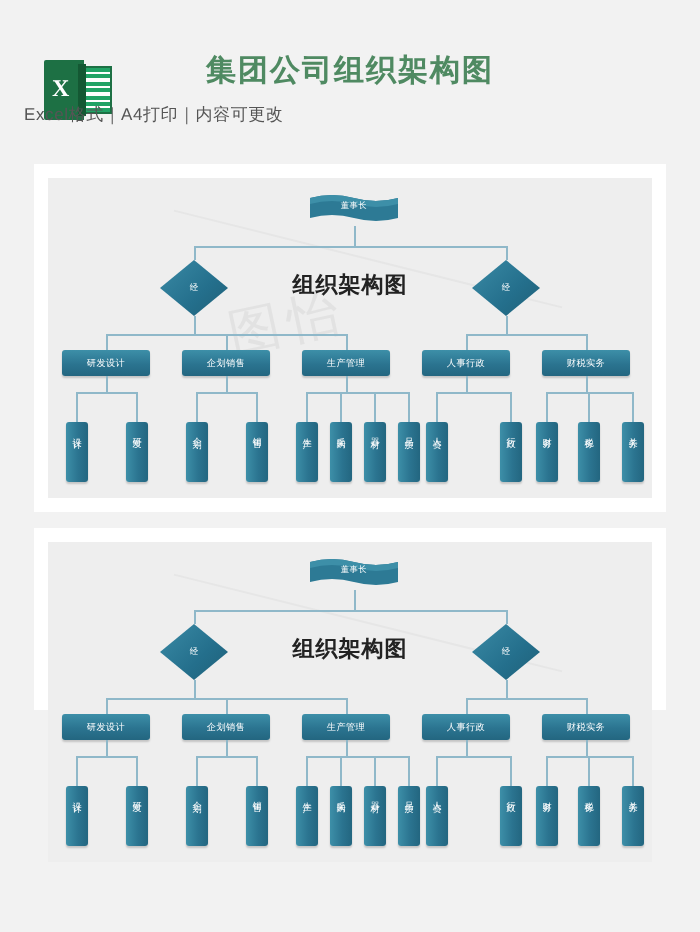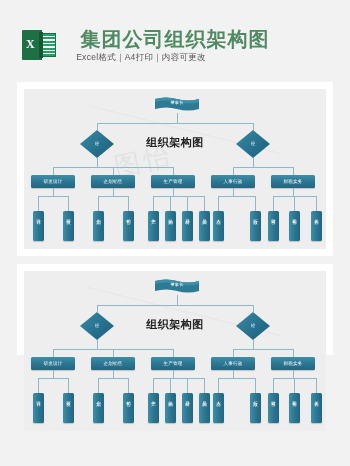--- a/index.html
+++ b/index.html
@@ -43,26 +43,26 @@
   }
   .xls-icon .x {
     position:absolute; left:4px; top:7px;
     color:#ffffff; font-size:12px; font-weight:bold;
     font-family:"Liberation Serif","DejaVu Serif",serif;
   }
   .head-title {
     position:absolute; left:0; top:26px; width:350px;
     text-align:center;
     color:#4f8a62;
-    font-size:20px; font-weight:bold;
+    font-size:15px; font-weight:bold;
     letter-spacing:1px;
   }
   .head-sub {
-    position:absolute; left:0; top:52px; width:282px;
-    text-align:center;
+    position:absolute; left:12px; top:52px; width:282px;
+    text-align:left;
     color:#555555;
     font-size:8.5px;
     letter-spacing:.3px;
   }
 
   
   .card {
     position:relative;
     width:316px; height:174px;
     margin:0 auto 8px auto;

